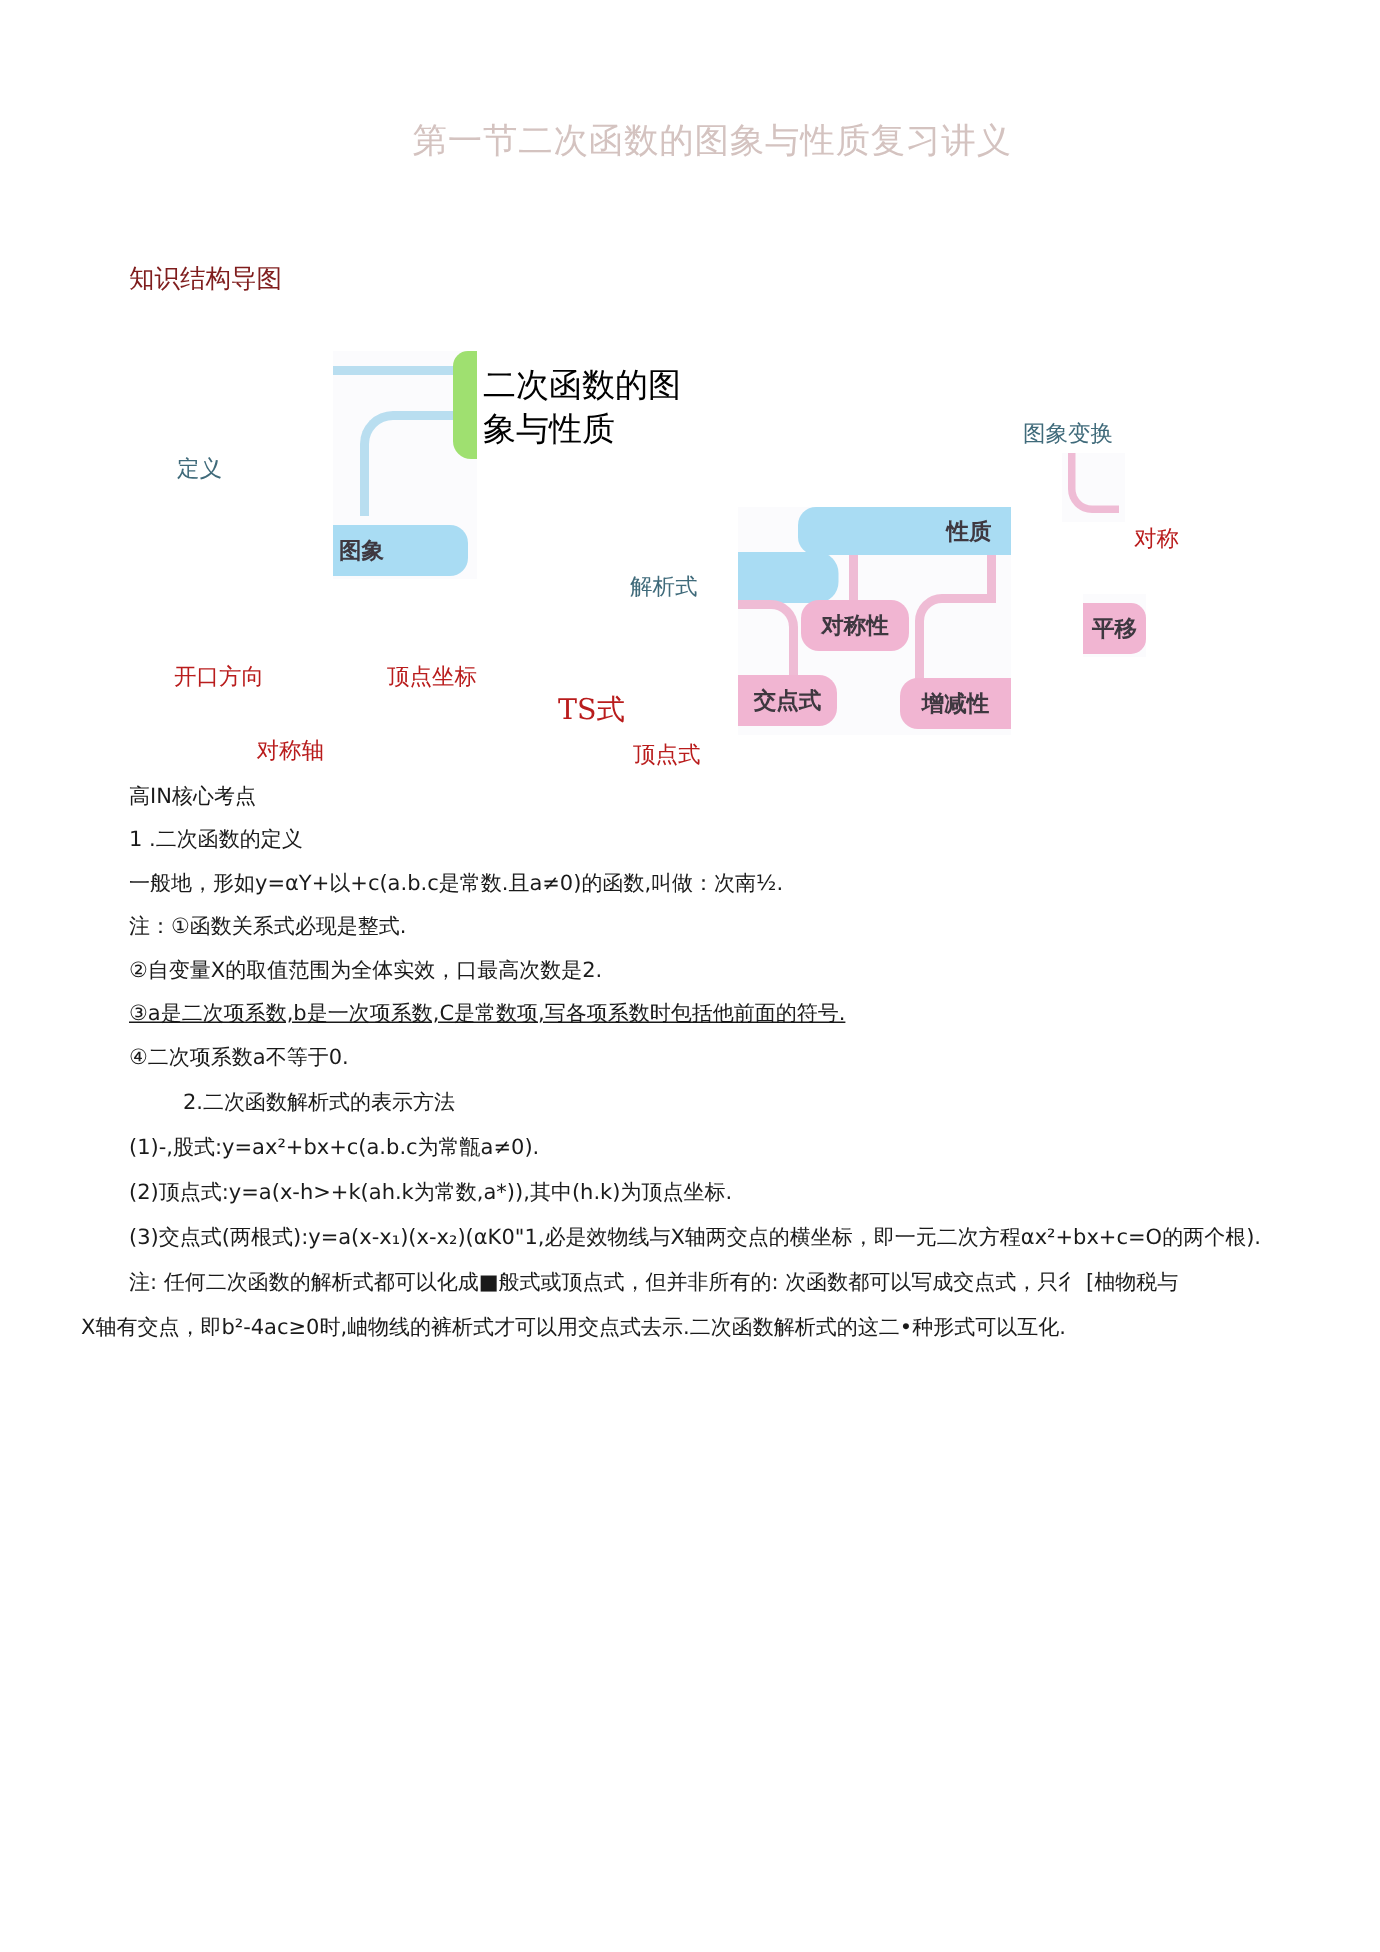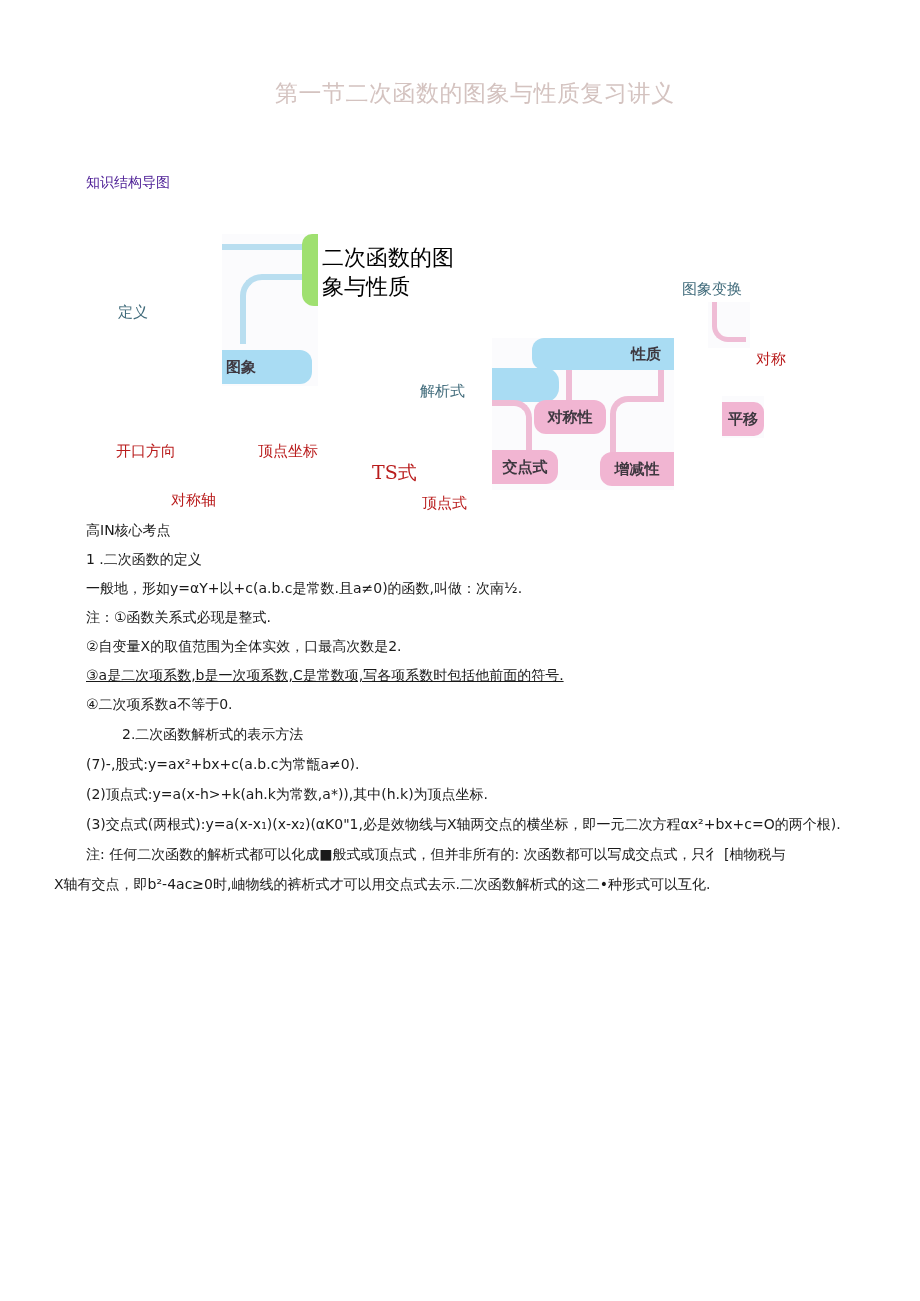--- a/index.html
+++ b/index.html
@@ -1,21 +1,21 @@
 <!DOCTYPE html>
 <html><head>
 <meta charset="utf-8">
 <style>
   html, body { margin: 0; padding: 0; background: #ffffff; }
   body { width: 920px; height: 1301px; position: relative; overflow: hidden;
          font-family: "DejaVu Sans", "Liberation Sans", sans-serif; color: #1a1a1a; }
   .abs { position: absolute; white-space: nowrap; }
   .title { left: 275px; top: 78px; font-family: "DejaVu Serif", "Liberation Serif", serif;
            font-size: 23px; color: #d4c3c0; letter-spacing: 0.5px; }
-  .h-section { left: 86px; top: 174px; font-size: 14px; color: #4c1d95; }
+  .h-section { left: 86px; top: 174px; font-size: 17px; color: #7f1d1d; }
 
   
   .mm-label { font-size: 15px; }
   .teal { color: #3f6a7a; }
   .plum { color: #b91c1c; }
   .center-title { left: 322px; top: 243px; font-size: 22px; line-height: 29px; color: #000000; white-space: normal; width: 140px; }
   .img-block { position: absolute; overflow: hidden; background: #fbfbfd; }
   .blue { background: #a9dcf3; padding-left: 43px; }
   .pink { background: #f1b5d2; }
   .node { position: absolute; border-radius: 12px; font-weight: bold; font-size: 15px;
@@ -88,19 +88,19 @@
   </div>
 
   <div class="abs body-text" style="top:522px;">高IN核心考点</div>
   <div class="abs body-text" style="top:551px;">1  .二次函数的定义</div>
   <div class="abs body-text" style="top:580px;">一般地，形如y=αY+以+c(a.b.c是常数.且a≠0)的函数,叫做：次南½.</div>
   <div class="abs body-text" style="top:609px;">注：①函数关系式必现是整式.</div>
   <div class="abs body-text" style="top:638px;">②自变量X的取值范围为全体实效，口最高次数是2.</div>
   <div class="abs body-text" style="top:667px;text-decoration:underline;">③a是二次项系数,b是一次项系数,C是常数项,写各项系数时包括他前面的符号.</div>
   <div class="abs body-text" style="top:696px;">④二次项系数a不等于0.</div>
   <div class="abs body-text" style="top:726px;margin-left:36px;">2.二次函数解析式的表示方法</div>
-  <div class="abs body-text" style="top:756px;">(7)-,股式:y=ax²+bx+c(a.b.c为常甑a≠0).</div>
+  <div class="abs body-text" style="top:756px;">(1)-,股式:y=ax²+bx+c(a.b.c为常甑a≠0).</div>
   <div class="abs body-text" style="top:786px;">(2)顶点式:y=a(x-h&gt;+k(ah.k为常数,a*)),其中(h.k)为顶点坐标.</div>
   <div class="abs body-text" style="top:816px;">(3)交点式(两根式):y=a(x-x₁)(x-x₂)(αK0"1,必是效物线与X轴两交点的横坐标，即一元二次方程αx²+bx+c=O的两个根).</div>
   <div class="abs body-text" style="top:846px;left:86px;">注: 任何二次函数的解析式都可以化成■般式或顶点式，但并非所有的: 次函数都可以写成交点式，只彳 [柚物税与</div>
   <div class="abs body-text" style="top:876px;left:54px;">X轴有交点，即b²-4ac≥0时,岫物线的裤析式才可以用交点式去示.二次函数解析式的这二•种形式可以互化.</div>
 
 </div>
 
 </body></html>

